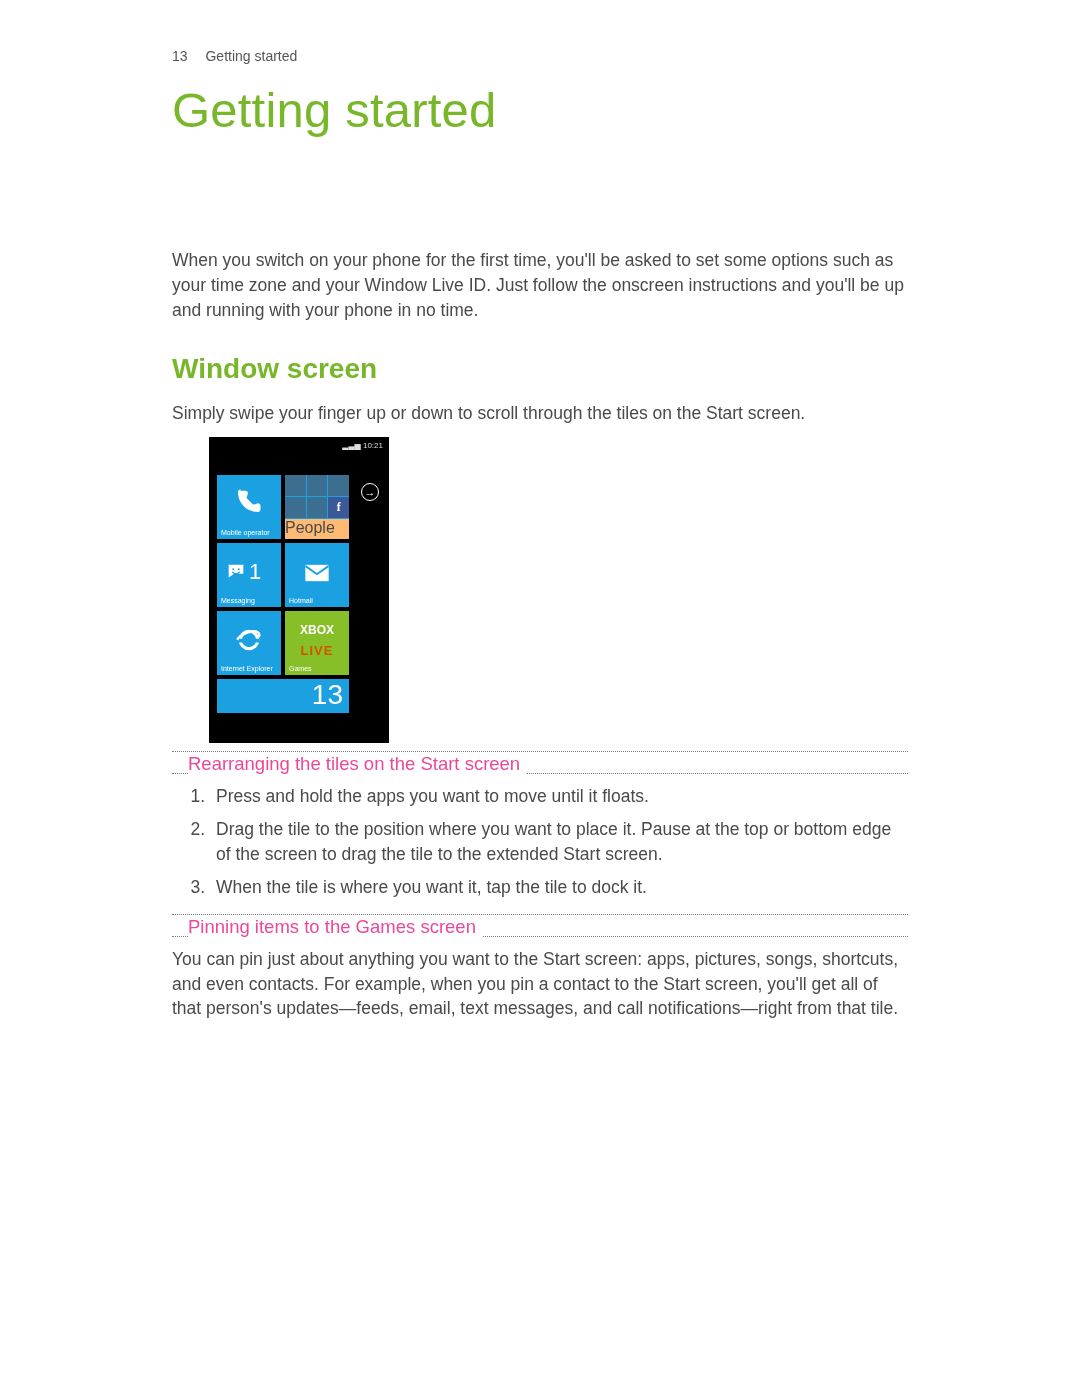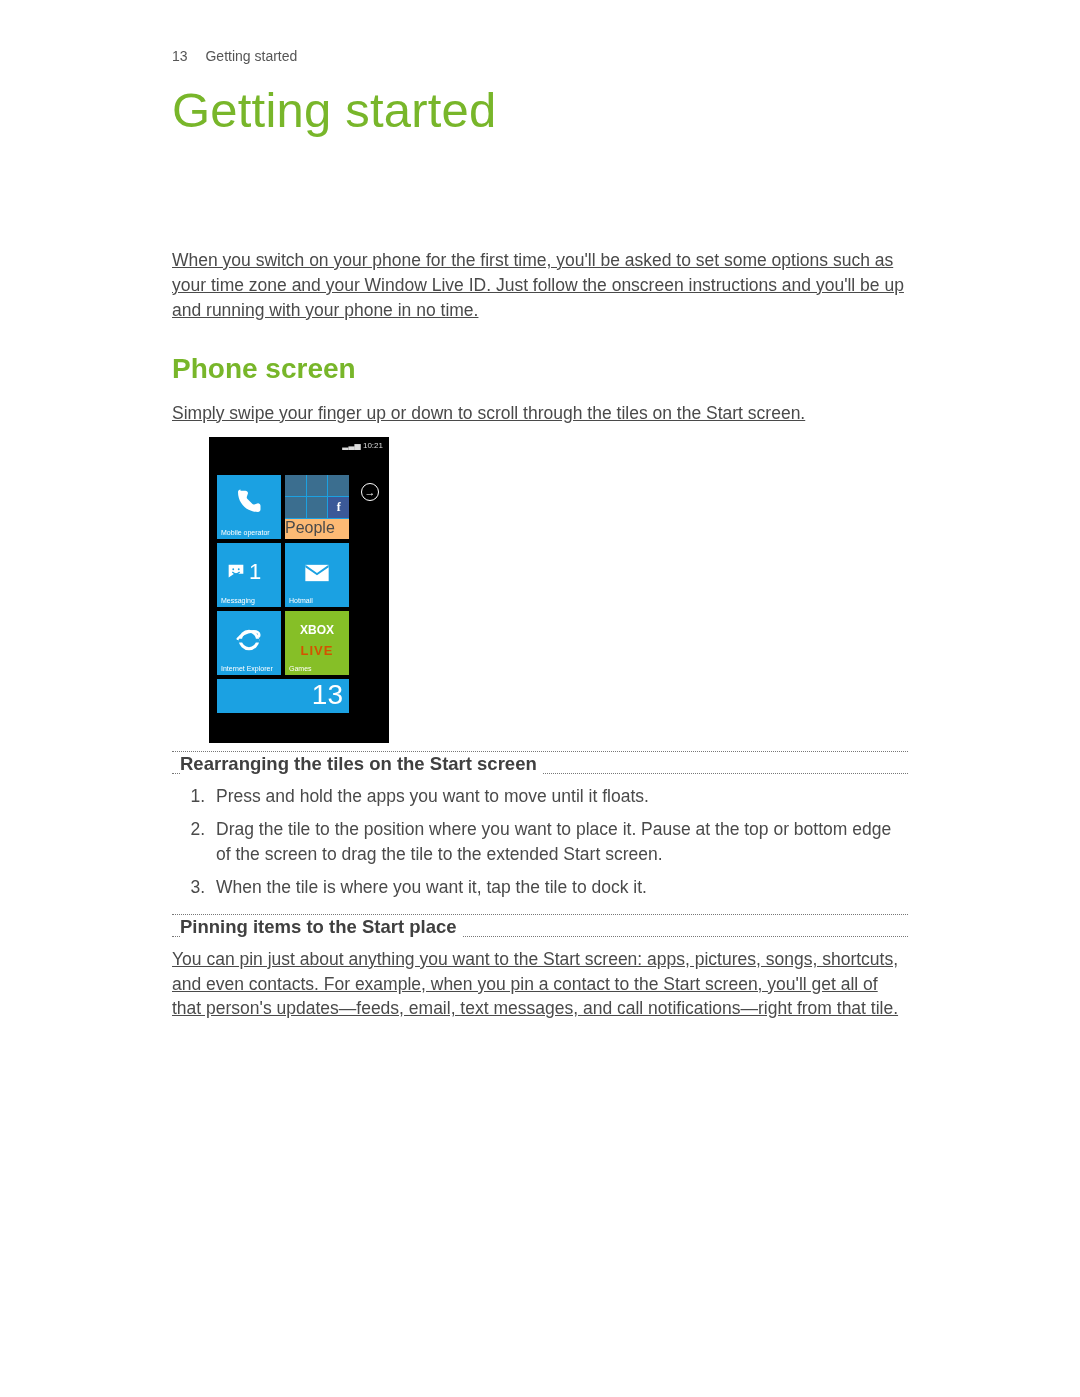--- a/index.html
+++ b/index.html
@@ -32,21 +32,20 @@
     font-weight: 600;
     font-size: 28px;
     margin-bottom: 16px;
     margin-top: 30px;
   }
   p.body {
     font-size: 17.5px;
     line-height: 1.42;
     color: #4a4a4a;
     margin-bottom: 12px;
-    text-decoration: underline;
   }
   .screenshot-wrap {
     margin-top: 6px;
     margin-bottom: 4px;
     padding-left: 37px;
   }
   .phone {
     width: 180px;
     height: 306px;
     background: #000;
@@ -109,28 +108,28 @@
     position: relative;
     margin-top: 8px;
     margin-bottom: 10px;
   }
   .dotline {
     border: none;
     border-top: 1.2px dotted #777;
     height: 0;
   }
   .subhead {
-    color: #404040;
+    color: #ec4899;
     font-size: 18.5px;
-    font-weight: 700;
+    font-weight: 400;
     background: #fff;
     display: inline-block;
     padding-right: 6px;
     position: relative;
-    margin: 1px 8px;
+    margin: 1px 16px;
   }
   .dotline.under {
     margin-top: -3px;
     margin-left: 0;
   }
   ol.steps {
     margin: 6px 0 14px 38px;
     font-size: 17.5px;
     color: #4a4a4a;
     line-height: 1.42;
@@ -144,21 +143,21 @@
 
   <div class="running-head">
     <span class="pgnum">13</span>
     <span>Getting started</span>
   </div>
 
   <h1 class="chapter">Getting started</h1>
 
   <p class="body">When you switch on your phone for the first time, you'll be asked to set some options such as your time zone and your Window Live ID. Just follow the onscreen instructions and you'll be up and running with your phone in no time.</p>
 
-  <h2 class="section">Phone screen</h2>
+  <h2 class="section">Window screen</h2>
   <p class="body">Simply swipe your finger up or down to scroll through the tiles on the Start screen.</p>
 
   <div class="screenshot-wrap">
     <div class="phone">
       <div class="statusbar">
         <span>▂▃▅</span>
         <span>10:21</span>
       </div>
       <div class="arrow">→</div>
       <div class="tiles">
@@ -229,19 +228,19 @@
   </div>
 
   <ol class="steps">
     <li>Press and hold the apps you want to move until it floats.</li>
     <li>Drag the tile to the position where you want to place it. Pause at the top or bottom edge of the screen to drag the tile to the extended Start screen.</li>
     <li>When the tile is where you want it, tap the tile to dock it.</li>
   </ol>
 
   <div class="subhead-wrap">
     <hr class="dotline">
-    <span class="subhead">Pinning items to the Start place</span>
+    <span class="subhead">Pinning items to the Games screen</span>
     <hr class="dotline under">
   </div>
 
   <p class="body">You can pin just about anything you want to the Start screen: apps, pictures, songs, shortcuts, and even contacts. For example, when you pin a contact to the Start screen, you'll get all of that person's updates—feeds, email, text messages, and call notifications—right from that tile.</p>
 
 </div>
 
 </body></html>

